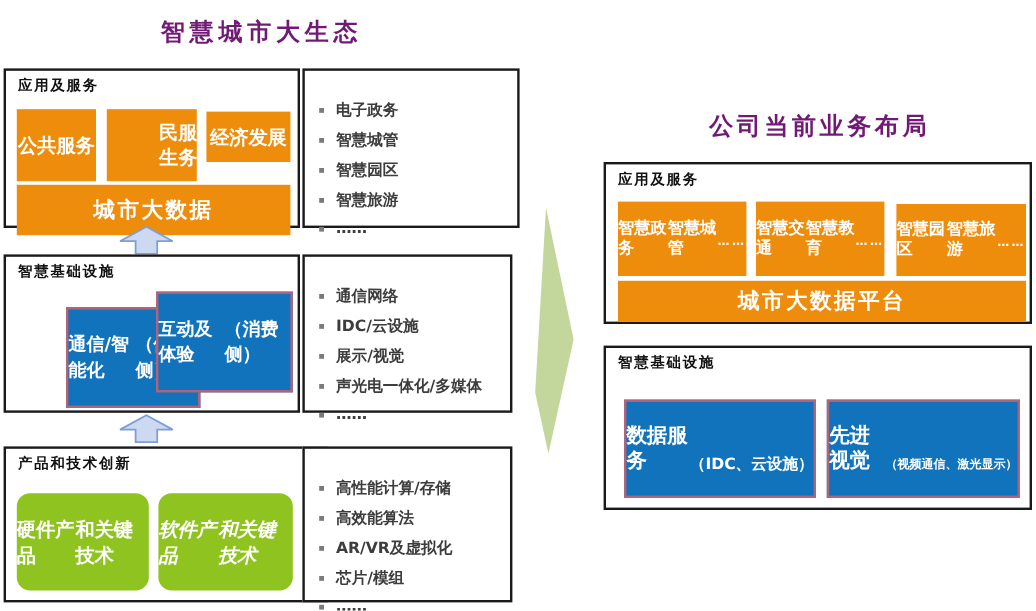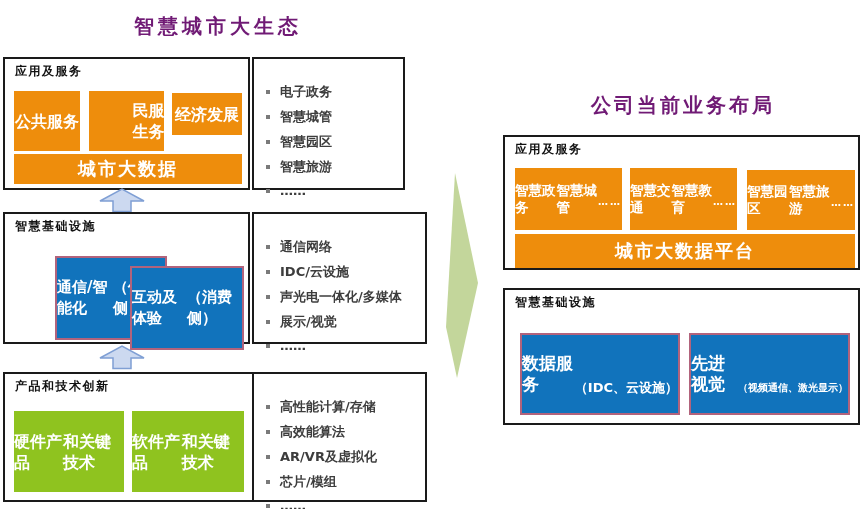--- a/index.html
+++ b/index.html
@@ -24,21 +24,21 @@
     align-items:center; justify-content:center;
     text-align:left; box-sizing:border-box; line-height:21px;
   }
   .obox  { background:var(--orange); font-size:16px; }
   .obox3 { background:var(--orange); font-size:13.5px; line-height:17px; }
   .obox3 .dots-line { font-size:10px; letter-spacing:2px; margin-top:4px; }
   .bbox  { background:var(--blue); border:2px solid var(--blue-border); font-size:15px; }
   .bbox2 { background:var(--blue); border:2px solid var(--blue-border); }
   .bbox2 .big-line   { font-size:17px; }
   .bbox2 .small-line { font-size:13px; margin-top:26px; white-space:nowrap; }
-  .gbox  { background:var(--green); font-size:16px; }
+  .gbox  { background:var(--green); font-size:16px;border-radius:11px; }
   .wide-box {
     position:absolute; background:var(--orange); color:#fff; font-weight:bold;
     display:flex; align-items:center; justify-content:center;
     font-size:18px; letter-spacing:2px; box-sizing:border-box;
   }
   .bullets {
     position:absolute; left:12px; top:24px; right:6px;
     display:flex; flex-direction:column; gap:7px;
   }
   .bullet-row { display:flex; align-items:center; gap:10px; }
@@ -67,24 +67,24 @@
       <div>服务</div>
     </div>
     <div class="cbox obox" style="left:84px; top:32px; width:75px; height:60px;padding-left:44px;">
       <div>民生</div>
       <div>服务</div>
     </div>
     <div class="cbox obox" style="left:167px; top:34px; width:70px; height:42px;">
       <div>经济</div>
       <div>发展</div>
     </div>
-    <div class="wide-box" style="left:9px; top:95px; width:228px; height:30px;">城市大数据</div>
-  </div>
-
-  <div class="panel" style="left:252px; top:57px; width:153px; height:133px;">
+    <div class="wide-box" style="left:9px; top:95px; width:228px; height:42px;">城市大数据</div>
+  </div>
+
+  <div class="panel" style="left:252px; top:57px; width:181px; height:133px;">
     <div class="bullets">
       <div class="bullet-row">
         <span class="bullet-dot"></span>
         <span class="bullet-text">电子政务</span>
       </div>
       <div class="bullet-row">
         <span class="bullet-dot"></span>
         <span class="bullet-text">智慧城管</span>
       </div>
       <div class="bullet-row">
@@ -105,62 +105,62 @@
   <svg class="up-arrow" style="left:99px; top:188px;" width="46" height="25" viewBox="0 0 46 25">
     <polygon points="1,13 23,1 45,13 32,13 32,23.5 14,23.5 14,13"></polygon>
   </svg>
 
   <div class="panel" style="left:3px; top:212px; width:247px; height:132px;">
     <div class="panel-heading">智慧基础设施</div>
     <div class="cbox bbox" style="left:8px; top:42px; width:112px; height:84px;margin-left:42px;">
       <div>通信/智能化</div>
       <div>（供给侧）</div>
     </div>
-    <div class="cbox bbox" style="left:125px; top:52px; width:114px; height:84px;">
+    <div class="cbox bbox" style="left:125px; top:29px; width:114px; height:84px;">
       <div>互动及体验</div>
       <div>（消费侧）</div>
     </div>
   </div>
 
   <div class="panel" style="left:252px; top:212px; width:175px; height:132px;">
     <div class="bullets">
       <div class="bullet-row">
         <span class="bullet-dot"></span>
         <span class="bullet-text">通信网络</span>
       </div>
       <div class="bullet-row">
         <span class="bullet-dot"></span>
         <span class="bullet-text">IDC/云设施</span>
       </div>
       <div class="bullet-row">
         <span class="bullet-dot"></span>
+        <span class="bullet-text">展示/视觉</span>
+      </div>
+      <div class="bullet-row">
+        <span class="bullet-dot"></span>
         <span class="bullet-text">声光电一体化/多媒体</span>
-      </div>
-      <div class="bullet-row">
-        <span class="bullet-dot"></span>
-        <span class="bullet-text">展示/视觉</span>
       </div>
       <div class="bullet-row">
         <span class="bullet-dot"></span>
         <span class="bullet-text">……</span>
       </div>
     </div>
   </div>
 
   <svg class="up-arrow" style="left:99px; top:345px;" width="46" height="25" viewBox="0 0 46 25">
     <polygon points="1,13 23,1 45,13 32,13 32,23.5 14,23.5 14,13"></polygon>
   </svg>
 
   <div class="panel" style="left:3px; top:372px; width:270px; height:130px;">
     <div class="panel-heading">产品和技术创新</div>
     <div class="cbox gbox" style="left:9px; top:37px; width:110px; height:81px;">
       <div>硬件产品</div>
       <div>和关键技术</div>
     </div>
-    <div class="cbox gbox" style="left:127px; top:37px; width:112px; height:81px;">
+    <div class="cbox gbox" style="left:127px; top:37px; width:112px; height:81px;font-style:italic;">
       <div>软件产品</div>
       <div>和关键技术</div>
     </div>
   </div>
 
   <div class="panel" style="left:252px; top:372px; width:175px; height:130px;">
     <div class="bullets">
       <div class="bullet-row">
         <span class="bullet-dot"></span>
         <span class="bullet-text">高性能计算/存储</span>

